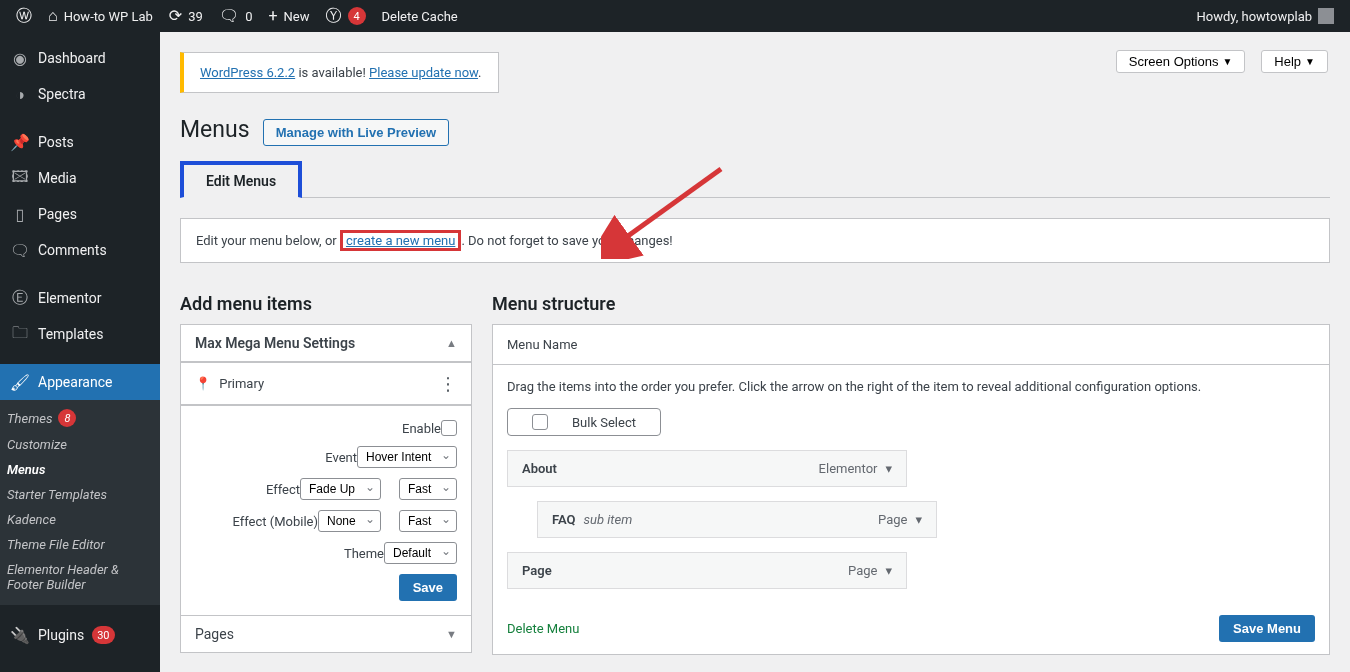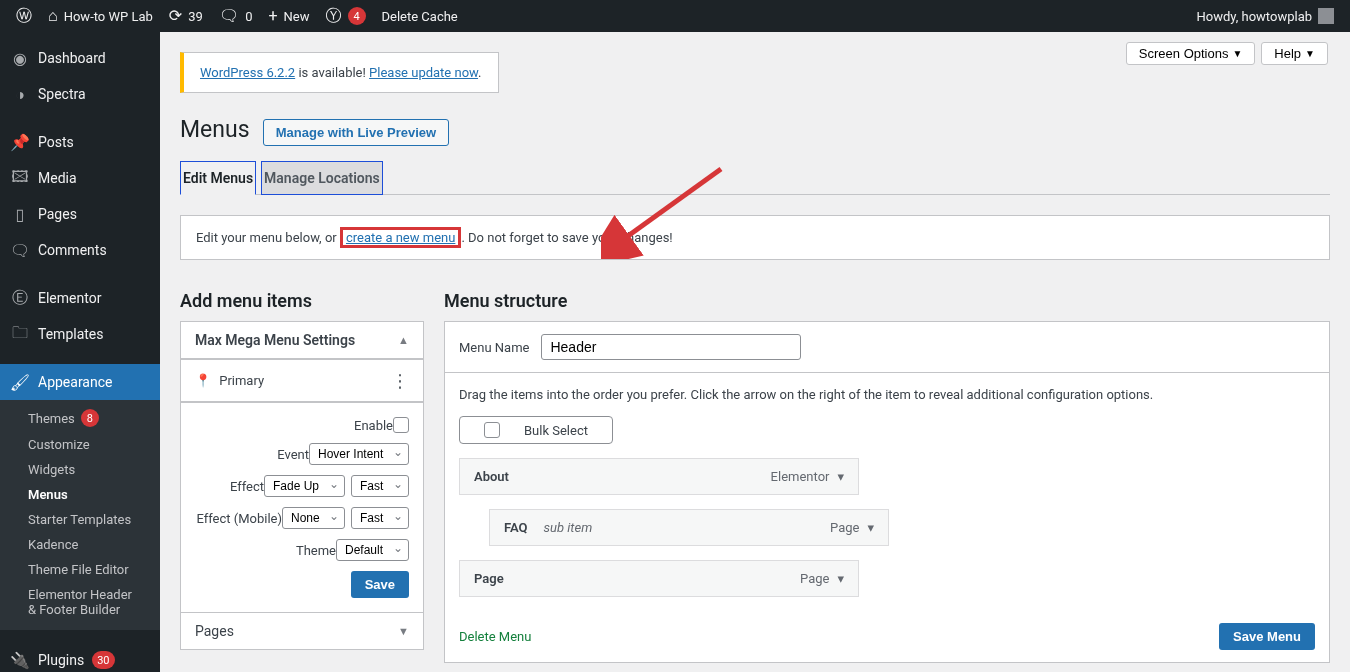--- a/index.html
+++ b/index.html
@@ -10,67 +10,67 @@
 .ab-badge-red { background: #d63638; color: #fff; display: inline-flex; align-items: center; justify-content: center; min-width: 18px; height: 18px; border-radius: 9px; font-size: 11px; padding: 0 5px; }
 .ab-avatar { width: 16px; height: 16px; background: #8c8f94; }
 .ab-ico { font-size: 16px; line-height: 1; }
 .layout { display: flex; margin-top: 32px; min-height: calc(100vh - 32px); }
 .sidemenu { width: 160px; background: #1d2327; color: #f0f0f1; padding-top: 8px; flex-shrink: 0; position: relative; }
 .menu-item { display: flex; align-items: center; padding: 8px 10px; color: #f0f0f1; font-size: 14px; cursor: pointer; gap: 8px; position: relative; }
 .menu-item.current { background: #2271b1; color: #fff; font-weight: 400; }
 .menu-item.current::after { content: ""; position: absolute; right: -8px; top: 50%; transform: translateY(-50%); border: 8px solid transparent; border-right-color: #f0f0f1; }
 .menu-sep { height: 12px; }
 .submenu { background: #2c3338; padding: 4px 0 8px; }
-.submenu-item { padding: 5px 28px; color: #c3c4c7; font-size: 13px; cursor: pointer; display: flex; align-items: center; gap: 6px; }
+.submenu-item { padding: 5px 7px; color: #c3c4c7; font-size: 13px; cursor: pointer; display: flex; align-items: center; gap: 6px; font-style: italic; }
 .submenu-item.current { color: #fff; font-weight: 600; }
 .count-badge { background: #d63638; color: #fff; border-radius: 9px; min-width: 18px; height: 18px; display: inline-flex; align-items: center; justify-content: center; font-size: 11px; padding: 0 5px; }
 .menu-ico { width: 20px; height: 20px; display: inline-flex; align-items: center; justify-content: center; font-size: 16px; color: #a7aaad; }
 .menu-item.current .menu-ico { color: #fff; }
 .content { flex: 1; padding: 0 20px 20px; position: relative; }
-.top-buttons { position: absolute; right: 22px; top: 10px; display: flex; gap: 6px; }
+.top-buttons { position: absolute; right: 22px; top: 18px; display: flex; gap: 16px; }
 .screen-btn { background: #fff; border: 1px solid #c3c4c7; padding: 3px 12px; font-size: 13px; border-radius: 3px; cursor: pointer; display: inline-flex; align-items: center; gap: 4px; }
 .screen-btn .arrow { font-size: 10px; }
 .update-nag { border: 1px solid #c3c4c7; border-left: 4px solid #ffba00; background: #fff; padding: 12px 16px; margin: 20px 0 15px; display: inline-block; }
 .update-nag a { color: #2271b1; text-decoration: underline; }
 .page-heading { font-size: 23px; font-weight: 400; color: #1d2327; display: inline-block; margin-right: 10px; }
 .heading-row { margin: 8px 0 15px; }
 .outline-btn { color: #2271b1; border: 1px solid #2271b1; background: #f6f7f7; padding: 5px 12px; font-size: 13px; border-radius: 3px; cursor: pointer; font-weight: 600; }
 .nav-tabs { border-bottom: 1px solid #c3c4c7; display: flex; }
-.nav-tab { border: 1px solid #1d4ed8; background: #dcdcde; padding: 8px 2px; font-size: 14px; margin-right: 5px; margin-bottom: -1px; color: #50575e; cursor: pointer; font-weight: 600; }
+.nav-tab { border: 4px solid #1d4ed8; background: #dcdcde; padding: 8px 22px; font-size: 14px; margin-right: 5px; margin-bottom: -1px; color: #50575e; cursor: pointer; font-weight: 600; }
 .nav-tab.active { background: #f0f0f1; border-bottom: 1px solid #f0f0f1; color: #1d2327; }
 .notice-box { background: #fff; border: 1px solid #c3c4c7; padding: 11px 15px; margin: 20px 0; position: relative; }
 .notice-box a { color: #2271b1; text-decoration: underline; }
 .highlight-box { border: 3px solid #d63638; padding: 0 3px; display: inline-block; }
 .manage-menus { display: flex; gap: 20px; margin-top: 30px; }
-.col-left { width: 244px; flex-shrink: 0; }
+.col-left { width: 292px; flex-shrink: 0; }
 .col-right { flex: 1; }
 .col-heading { font-size: 18px; font-weight: 600; color: #1d2327; margin-bottom: 10px; }
 .accordion { border: 1px solid #c3c4c7; background: #fff; margin-bottom: -1px; }
 .acc-header { padding: 10px 14px; font-size: 14px; font-weight: 600; cursor: pointer; display: flex; justify-content: space-between; align-items: center; }
 .acc-header .caret { font-size: 11px; color: #787c82; }
 .acc-sub { padding: 10px 14px; border-top: 1px solid #c3c4c7; display: flex; justify-content: space-between; align-items: center; }
 .acc-body { padding: 14px; border-top: 1px solid #c3c4c7; }
 .setting-row { display: flex; justify-content: flex-end; align-items: center; margin-bottom: 10px; font-size: 13px; }
 .sel { border: 1px solid #8c8f94; border-radius: 3px; padding: 3px 24px 3px 8px; font-size: 12px; background: #fff; appearance: none; position: relative; }
 .sel-wrap { position: relative; display: inline-block; }
 .sel-wrap::after { content: "⌄"; position: absolute; right: 6px; top: 2px; pointer-events: none; font-size: 12px; color: #787c82; }
-.sel-group { display: flex; gap: 6px; }
+.sel-group { display: flex; gap: 18px; }
 .chk { width: 16px; height: 16px; border: 1px solid #8c8f94; border-radius: 3px; }
 .save-btn { background: #2271b1; color: #fff; border: none; padding: 6px 14px; border-radius: 3px; font-size: 13px; cursor: pointer; float: right; font-weight: 600; }
 .menu-edit { border: 1px solid #c3c4c7; background: #fff; }
 .menu-header { padding: 12px 14px; border-bottom: 1px solid #c3c4c7; display: flex; align-items: center; gap: 12px; }
 .menu-header label { font-size: 13px; }
 .text-input { border: 1px solid #8c8f94; border-radius: 3px; padding: 4px 8px; font-size: 14px; width: 260px; }
 .menu-body { padding: 14px; }
 .menu-instructions { font-size: 13px; color: #3c434a; margin-bottom: 14px; }
 .bulk-select { border: 1px solid #8c8f94; border-radius: 4px; padding: 5px 24px; display: inline-flex; align-items: center; gap: 24px; font-size: 13px; cursor: pointer; background: #fff; }
 .menu-item-bar { border: 1px solid #dcdcde; background: #f6f7f7; padding: 10px 14px; margin-top: 14px; width: 400px; display: flex; justify-content: space-between; align-items: center; cursor: move; }
 .menu-item-bar.indent { margin-left: 30px; }
 .mib-title { font-weight: 600; font-size: 13px; }
-.mib-sub { color: #646970; font-style: italic; font-size: 13px; font-weight: 400; margin-left: 16px; }
+.mib-sub { color: #646970; font-style: italic; font-size: 13px; font-weight: 400; margin-left: 8px; }
 .mib-type { color: #646970; font-size: 13px; display: flex; align-items: center; gap: 8px; }
 .menu-footer { padding: 12px 14px; display: flex; justify-content: space-between; align-items: center; }
 .delete-link { color: #15803d; cursor: pointer; font-size: 13px; }
 .arrow-annotation { position: absolute; left: 441px; top: 127px; pointer-events: none; }
 .dots-ico { font-size: 18px; color: #50575e; }
 </style>
 </head>
 <body>
 
 <div class="adminbar">
@@ -151,23 +151,20 @@
         <span class="menu-ico">🖌</span>
         <span>Appearance</span>
       </div>
     <div class="submenu">
       <div class="submenu-item">
           <span>Themes</span>
           <span class="count-badge">8</span>
         </div>
       <div class="submenu-item">
           <span>Customize</span>
-        </div>
-      <div class="submenu-item">
-          <span>Widgets</span>
         </div>
       <div class="submenu-item current">
           <span>Menus</span>
         </div>
       <div class="submenu-item">
           <span>Starter Templates</span>
         </div>
       <div class="submenu-item">
           <span>Kadence</span>
         </div>
@@ -202,21 +199,20 @@
       <a href="#">WordPress 6.2.2</a><span> is available! </span><a href="#">Please update now</a>.
     </div>
 
     <div class="heading-row">
       <h1 class="page-heading">Menus</h1>
       <button class="outline-btn">Manage with Live Preview</button>
     </div>
 
     <div class="nav-tabs">
       <div class="nav-tab active">Edit Menus</div>
-      <div class="nav-tab">Manage Locations</div>
     </div>
 
     <div class="notice-box">
       <span>Edit your menu below, or </span><span class="highlight-box"><a href="#">create a new menu</a></span><span>. Do not forget to save your changes!</span>
     </div>
 
     <svg class="arrow-annotation" width="130" height="100">
       <defs>
           <marker id="ah" markerWidth="12" markerHeight="10" refX="2" refY="5" orient="auto">
             <polygon points="0 0, 12 5, 0 10" fill="#d63638"></polygon>
@@ -283,21 +279,20 @@
               <span class="caret">▼</span>
             </div>
         </div>
       </div>
 
       <div class="col-right">
         <h2 class="col-heading">Menu structure</h2>
         <div class="menu-edit">
           <div class="menu-header">
             <label>Menu Name</label>
-            <input class="text-input" value="Header" style="">
           </div>
           <div class="menu-body">
             <p class="menu-instructions">Drag the items into the order you prefer. Click the arrow on the right of the item to reveal additional configuration options.</p>
             <div class="bulk-select">
                 <span class="chk"></span>
                 <span>Bulk Select</span>
               </div>
 
             <div class="menu-item-bar">
               <span class="mib-title">About</span>

